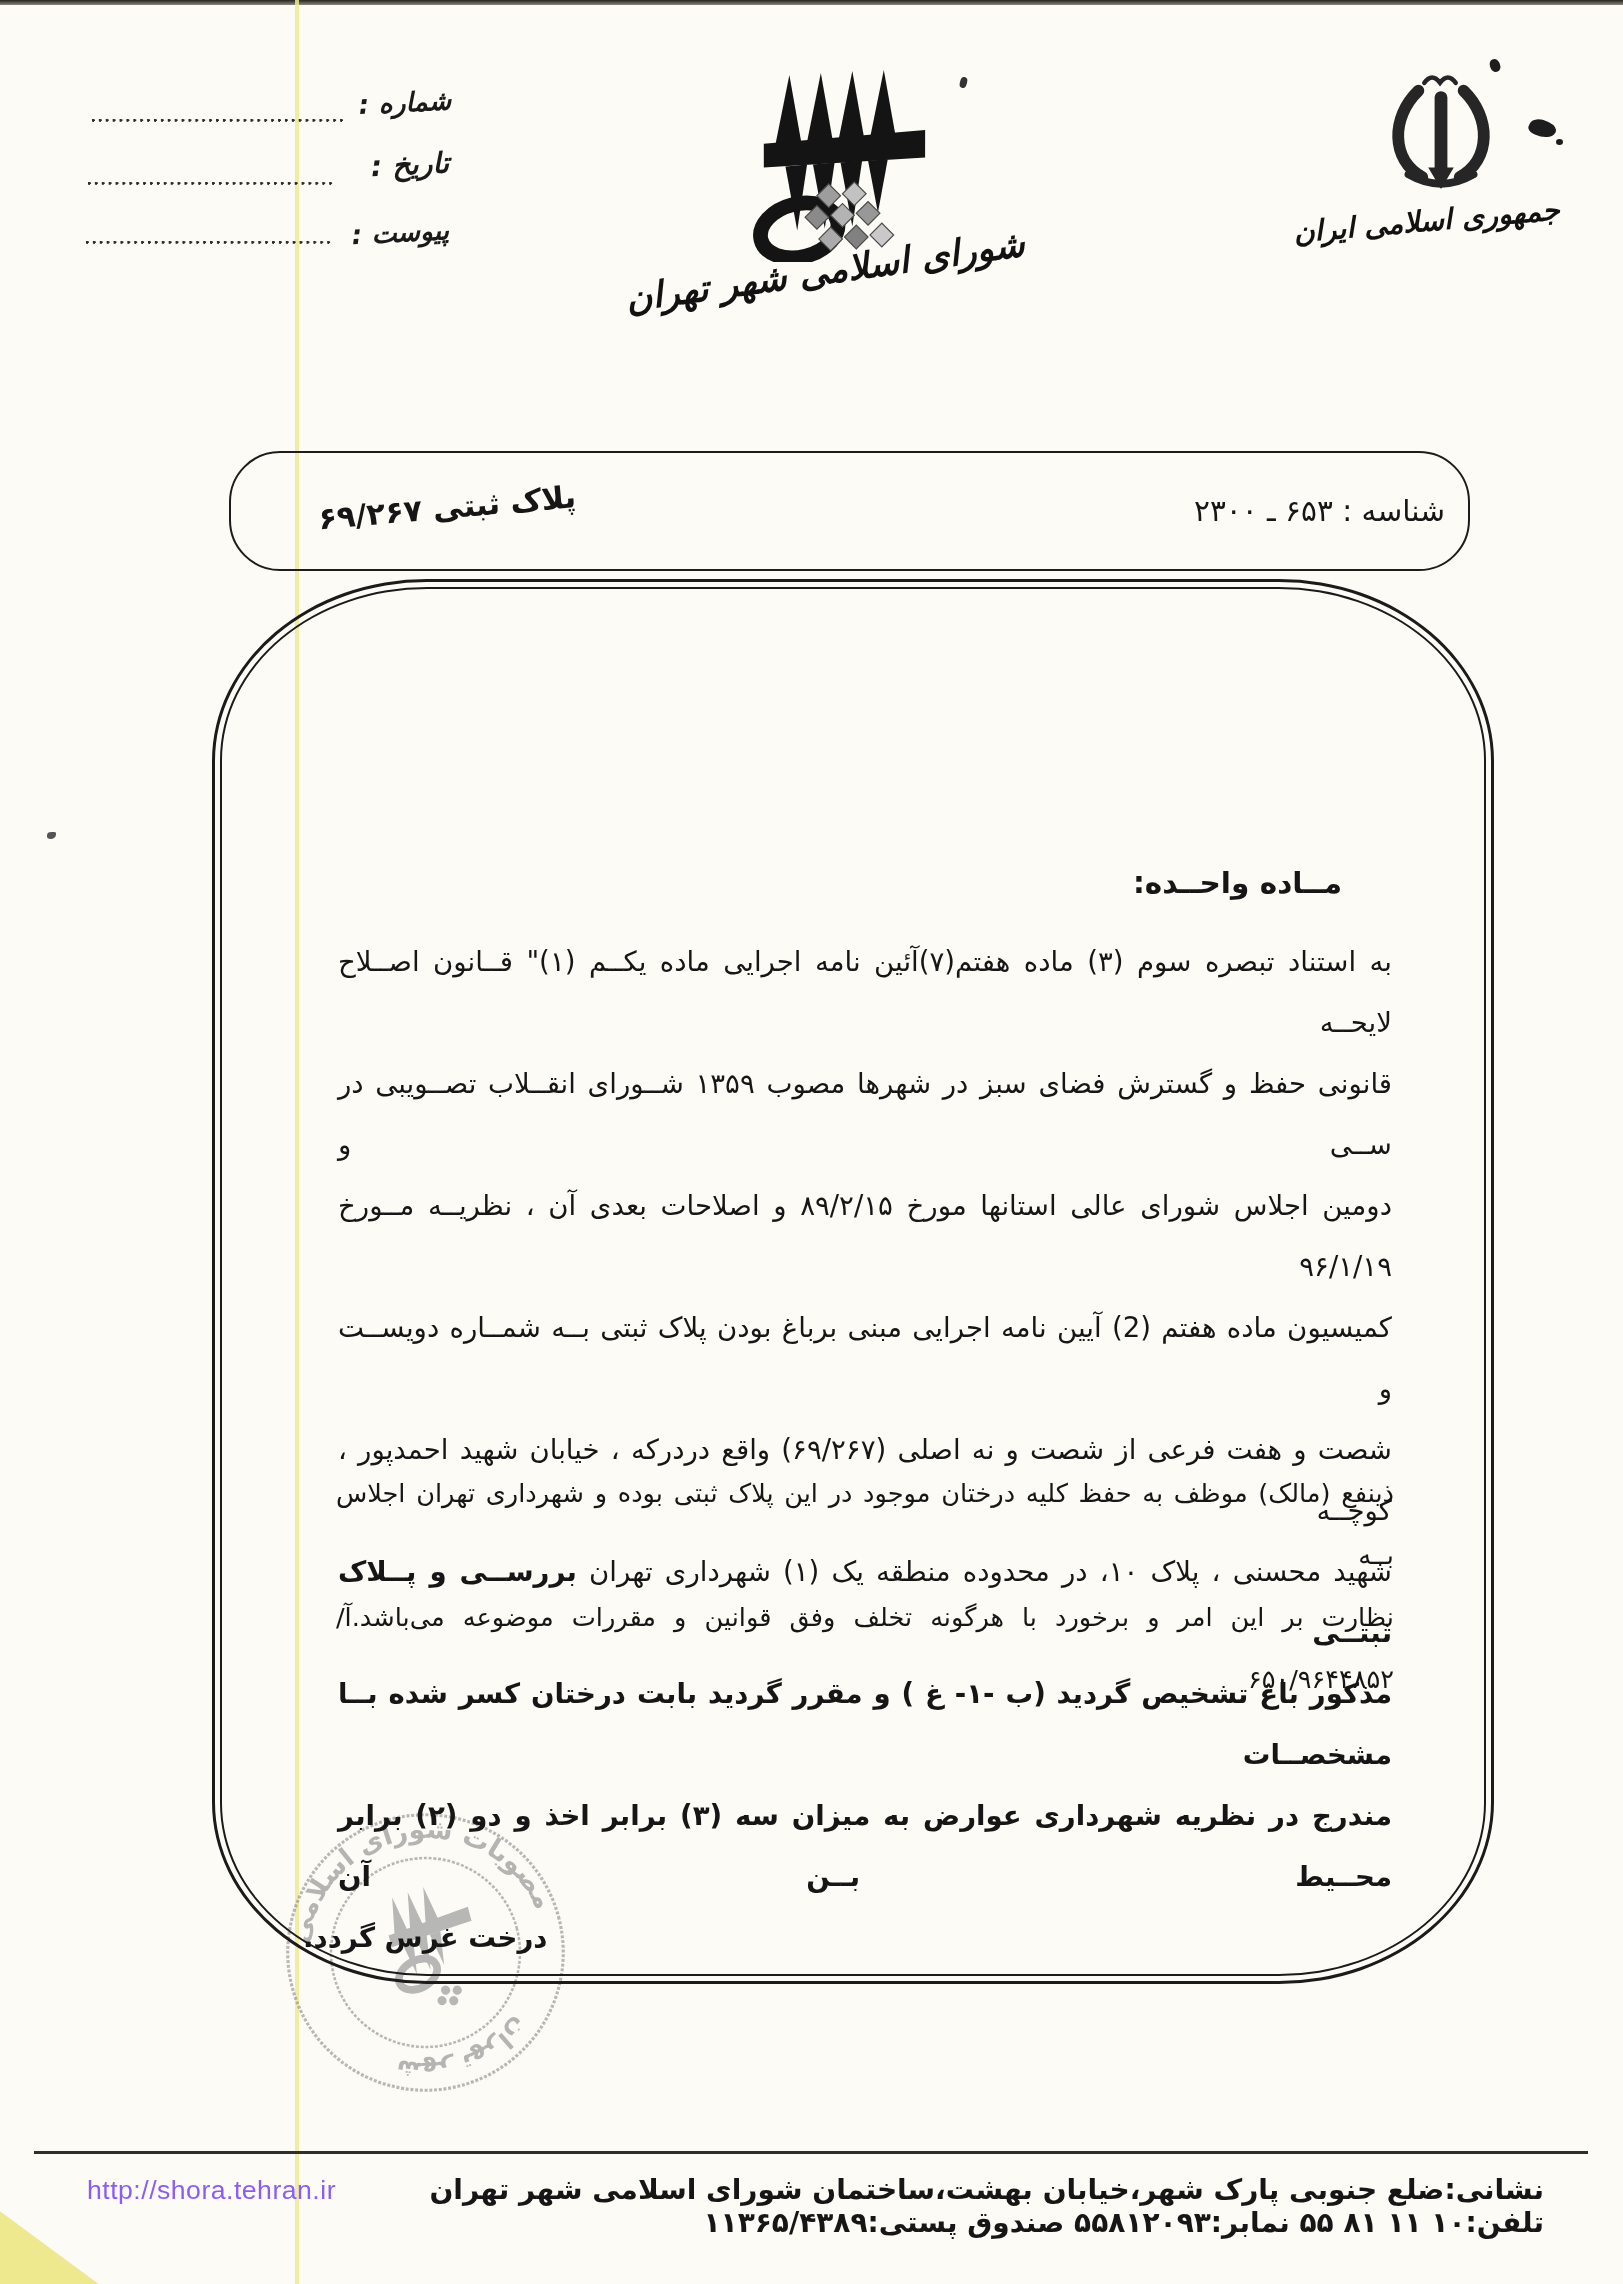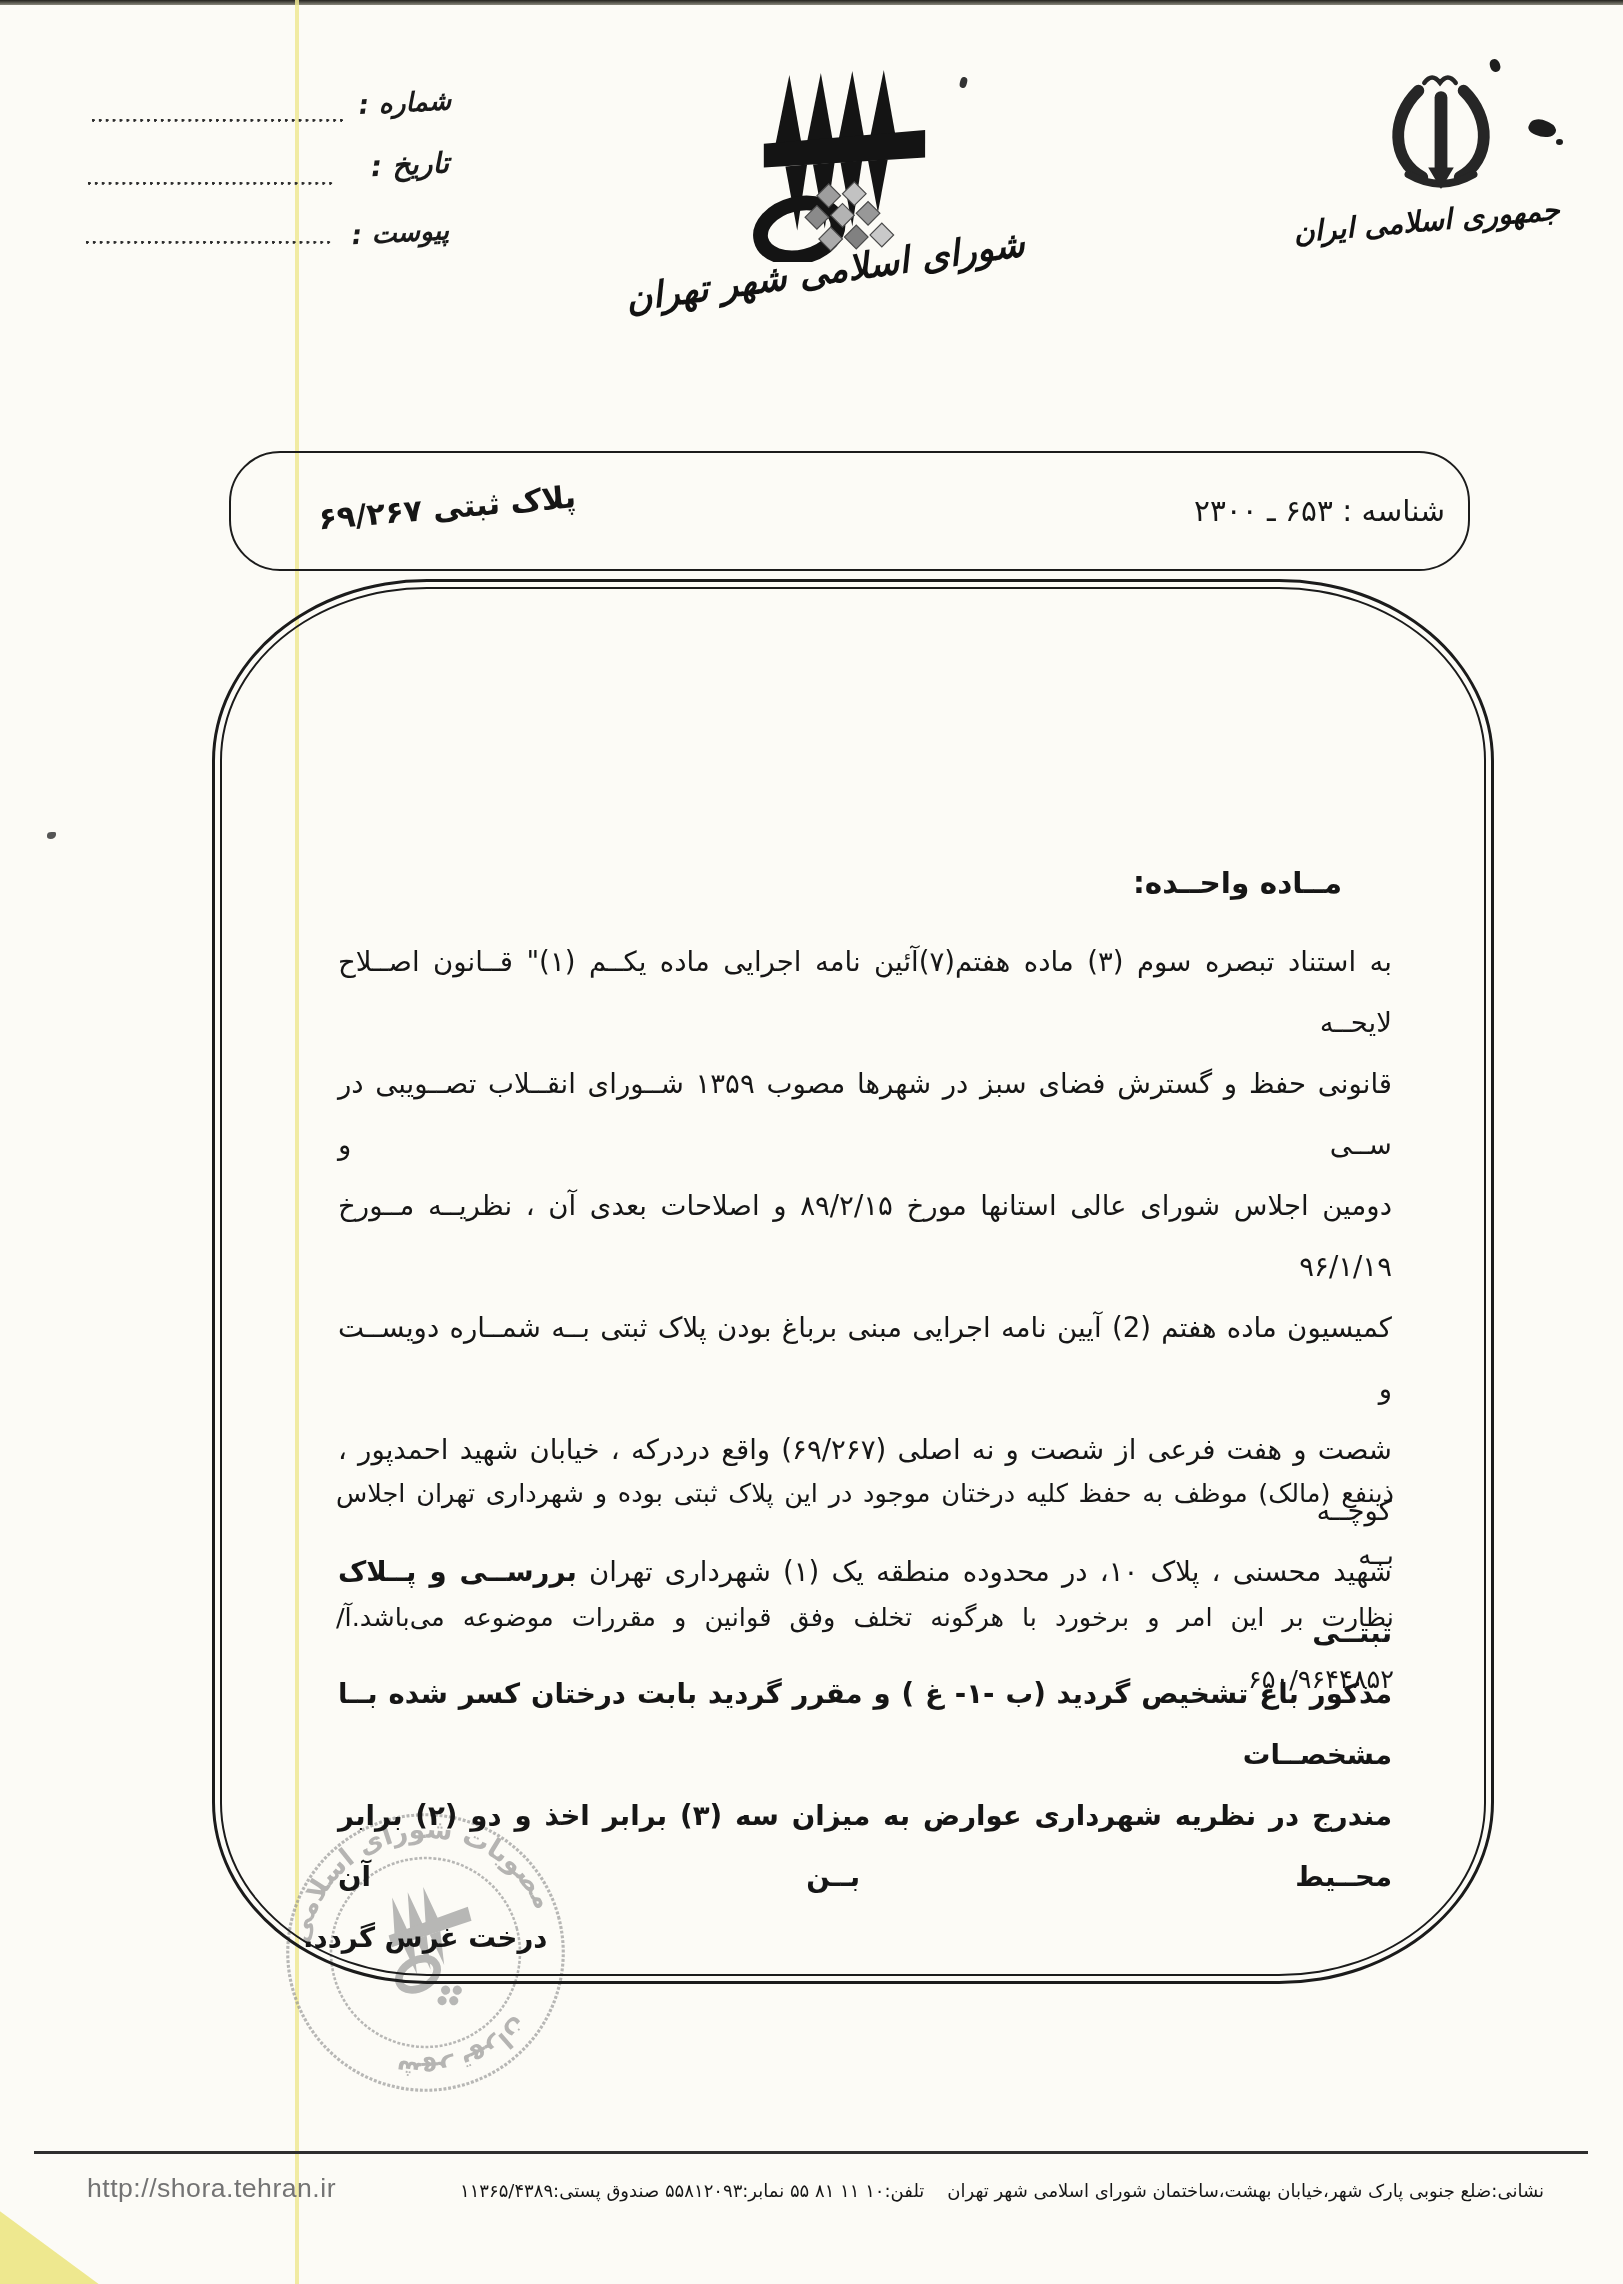--- a/index.html
+++ b/index.html
@@ -35,23 +35,23 @@
   .body-b{position:absolute;left:301px;width:1093px;top:1462px;direction:rtl;font-size:25.6px;line-height:62px;z-index:3;}
   .jl{text-align:justify;text-align-last:justify;margin-left:35px;}
   .rl{text-align:left;}
   .bold{font-weight:700;}
   
   .stamp{position:absolute;left:272px;top:1799px;z-index:1;transform:rotate(-15deg);opacity:.62;}
   
   .footer-line{position:absolute;left:34px;top:2151px;width:1554px;height:2.6px;background:#2e2e2e;}
   .footer{position:absolute;left:87px;right:79px;top:2173px;display:flex;flex-direction:row;
           justify-content:space-between;align-items:baseline;direction:rtl;z-index:3;}
-  .footer-fa{font-size:18px;font-weight:400;direction:rtl;letter-spacing:-0.3px;}
+  .footer-fa{font-size:28px;font-weight:700;direction:rtl;letter-spacing:-0.3px;}
   .footer-url{font-family:"Liberation Sans",sans-serif;font-size:26.6px;font-weight:400;direction:ltr;
-              letter-spacing:0.5px;color:#737373;}
+              letter-spacing:0.5px;color:#8b5cf6;}
 </style>
 </head>
 <body>
 
 <div class="page">
 
   <div class="top-band"></div>
   <div class="fold-line"></div>
   <div class="corner-yellow"></div>
   <div class="speck" style="left:1529px;top:120px;width:26.6px;height:16.7px;border-radius:60% 40% 70% 30%;transform:rotate(25deg);"></div>

